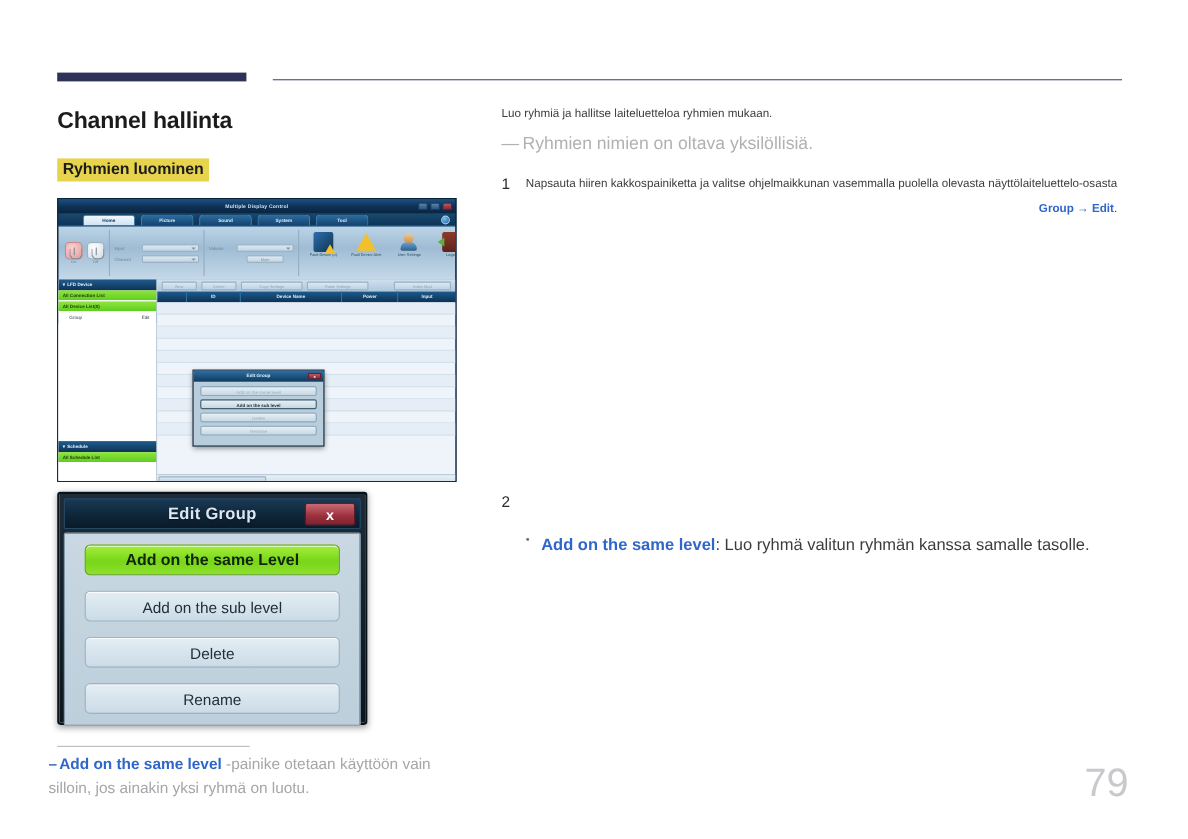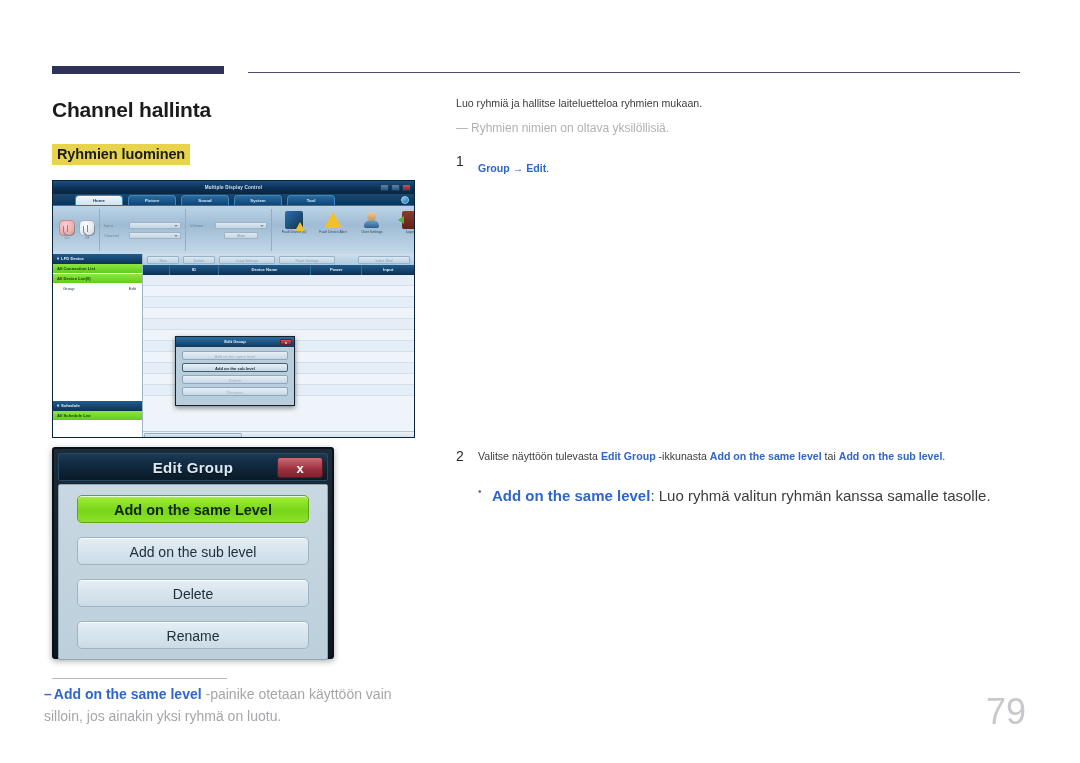--- a/index.html
+++ b/index.html
@@ -327,33 +327,33 @@
     width:380px;
     font-size:14px; color:#a6a6aa; line-height:1.6;
   }
   .footnote .dash{ color:#3f6fc4; font-weight:bold; margin-right:2px; }
   .footnote b{ color:#2f66c9; }
 
   
   .rcol{ position:absolute; left:456px; top:96px; width:570px; }
   .lead{ font-size:10.6px; color:#3c3c3f; line-height:1.5; }
   .hint{
-    margin-top:7px; font-size:12px; color:#b1b1b5; line-height:1.5;
+    margin-top:7px; font-size:16px; color:#b1b1b5; line-height:1.5;
   }
   .hint .dash{ margin-right:3px; }
 
   .step{ display:flex; margin-top:16px; }
   .step-num{
     width:22px; flex:0 0 22px;
     font-size:14px; color:#2b2b2e; font-weight:normal;
     line-height:1.25;
   }
   .step-txt{ font-size:10.6px; color:#3c3c3f; line-height:1.55; }
   .blue{ color:#2f66c9; font-weight:bold; }
-  .step-sub{ margin-top:7px; }
+  .step-sub{ margin-top:7px;text-align:right; }
 
   .bullet-row{ display:flex; margin-top:18px; padding-left:22px; }
   .bullet-dot{ width:14px; flex:0 0 14px; font-size:10px; color:#6f6f73; line-height:1.6; }
   .bullet-txt{ font-size:15px; color:#3c3c3f; line-height:1.55; }
 
   .step2{ position:absolute; left:456px; top:448px; width:570px; }
 
   .pageno{
     position:absolute; right:54px; bottom:30px;
     font-size:36px; color:#c9c9cd; font-weight:normal;
@@ -530,33 +530,33 @@
 
 <div class="rcol">
   <div class="lead">Luo ryhmiä ja hallitse laiteluetteloa ryhmien mukaan.</div>
   <div class="hint">
     <span class="dash">—</span><span>Ryhmien nimien on oltava yksilöllisiä.</span>
   </div>
 
   <div class="step">
     <div class="step-num">1</div>
     <div class="step-txt">
+      <span>Napsauta hiiren kakkospainiketta ja valitse ohjelmaikkunan vasemmalla puolella olevasta näyttölaiteluettelo-osasta</span>
       <div class="step-sub">
         <span class="blue">Group</span>
         <span class="blue">→</span>
         <span class="blue">Edit</span><span>.</span>
       </div>
     </div>
   </div>
 </div>
 
 <div class="step2">
   <div class="step" style="margin-top:0">
     <div class="step-num">2</div>
-    <div class="step-txt"><span>Valitse näyttöön tulevasta </span><span class="blue">Edit Group</span><span> -ikkunasta </span><span class="blue">Add on the same level</span><span> tai </span><span class="blue">Add on the sub level</span><span>.</span></div>
   </div>
   <div class="bullet-row">
     <div class="bullet-dot">•</div>
     <div class="bullet-txt"><span class="blue">Add on the same level</span><span>: Luo ryhmä valitun ryhmän kanssa samalle tasolle.</span></div>
   </div>
 </div>
 
 <div class="pageno">79</div>
 
 </body></html>

